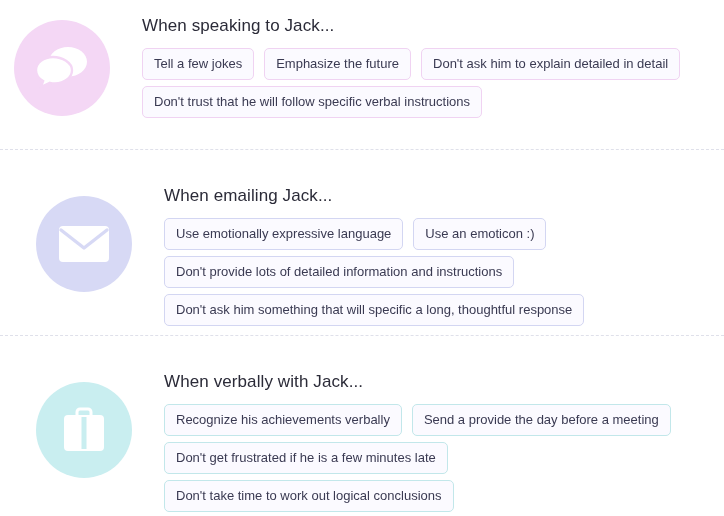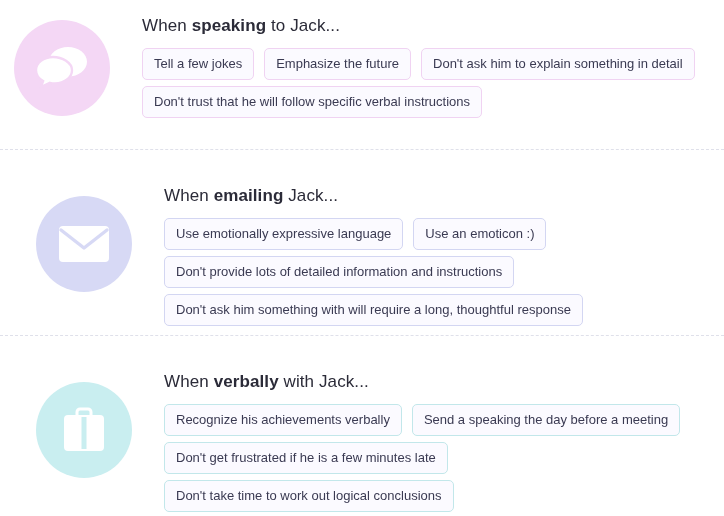--- a/index.html
+++ b/index.html
@@ -60,21 +60,21 @@
     box-sizing: border-box;
   }
   .heading {
     font-size: 17px;
     font-weight: 400;
     color: #2b2b38;
     margin: 0 0 12px 0;
     letter-spacing: 0.1px;
   }
   .heading b {
-    font-weight: 700;
+    font-weight: 400;
   }
   .chips {
     display: flex;
     flex-wrap: wrap;
     gap: 6px 10px;
     max-width: 580px;
   }
   .chip {
     display: inline-block;
     border-radius: 5px;
@@ -104,60 +104,60 @@
           <path d="M34 2c10.5 0 19 6.6 19 14.8 0 8.2-8.5 14.8-19 14.8-1.9 0-3.8-.2-5.5-.6l-9.9 4.6 2.4-6.5C15.6 26.4 15 21.8 15 16.8 15 8.6 23.5 2 34 2z" fill="#ffffff"></path>
           <path d="M19 12c-9.4 0-17 5.9-17 13.2 0 4.4 2.8 8.4 7.1 10.8l-2.2 6 9-4.2c1.6.4 3.3.6 5.1.6 9.4 0 17-5.9 17-13.2S28.4 12 19 12z" fill="#ffffff" stroke="#f4d7f5" stroke-width="2.4"></path>
         </svg>
       </div>
     </div>
     <div class="content">
       <h2 class="heading"><span>When </span><b>speaking</b><span> to Jack...</span></h2>
       <div class="chips">
         <span class="chip chip-pink">Tell a few jokes</span>
         <span class="chip chip-pink">Emphasize the future</span>
-        <span class="chip chip-pink">Don't ask him to explain something in detail</span>
+        <span class="chip chip-pink">Don't ask him to explain detailed in detail</span>
         <span class="chip chip-pink">Don't trust that he will follow specific verbal instructions</span>
       </div>
     </div>
   </div>
 
   <div class="section sec-emailing">
     <div class="icon-wrap">
       <div class="circle">
         <svg width="54" height="40" viewBox="0 0 54 40" aria-hidden="true">
           <rect x="2" y="2" width="50" height="36" rx="4" fill="#ffffff"></rect>
           <path d="M4 6l23 18L50 6" fill="none" stroke="#d7d9f5" stroke-width="3.4" stroke-linecap="round" stroke-linejoin="round"></path>
         </svg>
       </div>
     </div>
     <div class="content">
       <h2 class="heading"><span>When </span><b>emailing</b><span> Jack...</span></h2>
       <div class="chips">
         <span class="chip chip-purple">Use emotionally expressive language</span>
         <span class="chip chip-purple">Use an emoticon :)</span>
         <span class="chip chip-purple">Don't provide lots of detailed information and instructions</span>
-        <span class="chip chip-purple">Don't ask him something with will require a long, thoughtful response</span>
+        <span class="chip chip-purple">Don't ask him something that will specific a long, thoughtful response</span>
       </div>
     </div>
   </div>
 
   <div class="section sec-working">
     <div class="icon-wrap">
       <div class="circle">
         <svg width="50" height="46" viewBox="0 0 50 46" aria-hidden="true">
           <path d="M18 8V5c0-1.7 1.3-3 3-3h8c1.7 0 3 1.3 3 3v3" fill="none" stroke="#ffffff" stroke-width="3"></path>
           <rect x="5" y="8" width="40" height="36" rx="4" fill="#ffffff"></rect>
           <rect x="22.5" y="10" width="5" height="32" fill="#c9eef0"></rect>
         </svg>
       </div>
     </div>
     <div class="content">
       <h2 class="heading"><span>When </span><b>verbally</b><span> with Jack...</span></h2>
       <div class="chips">
         <span class="chip chip-teal">Recognize his achievements verbally</span>
-        <span class="chip chip-teal">Send a speaking the day before a meeting</span>
+        <span class="chip chip-teal">Send a provide the day before a meeting</span>
         <span class="chip chip-teal">Don't get frustrated if he is a few minutes late</span>
         <span class="chip chip-teal">Don't take time to work out logical conclusions</span>
       </div>
     </div>
   </div>
 
 </div>
 
 </body></html>

